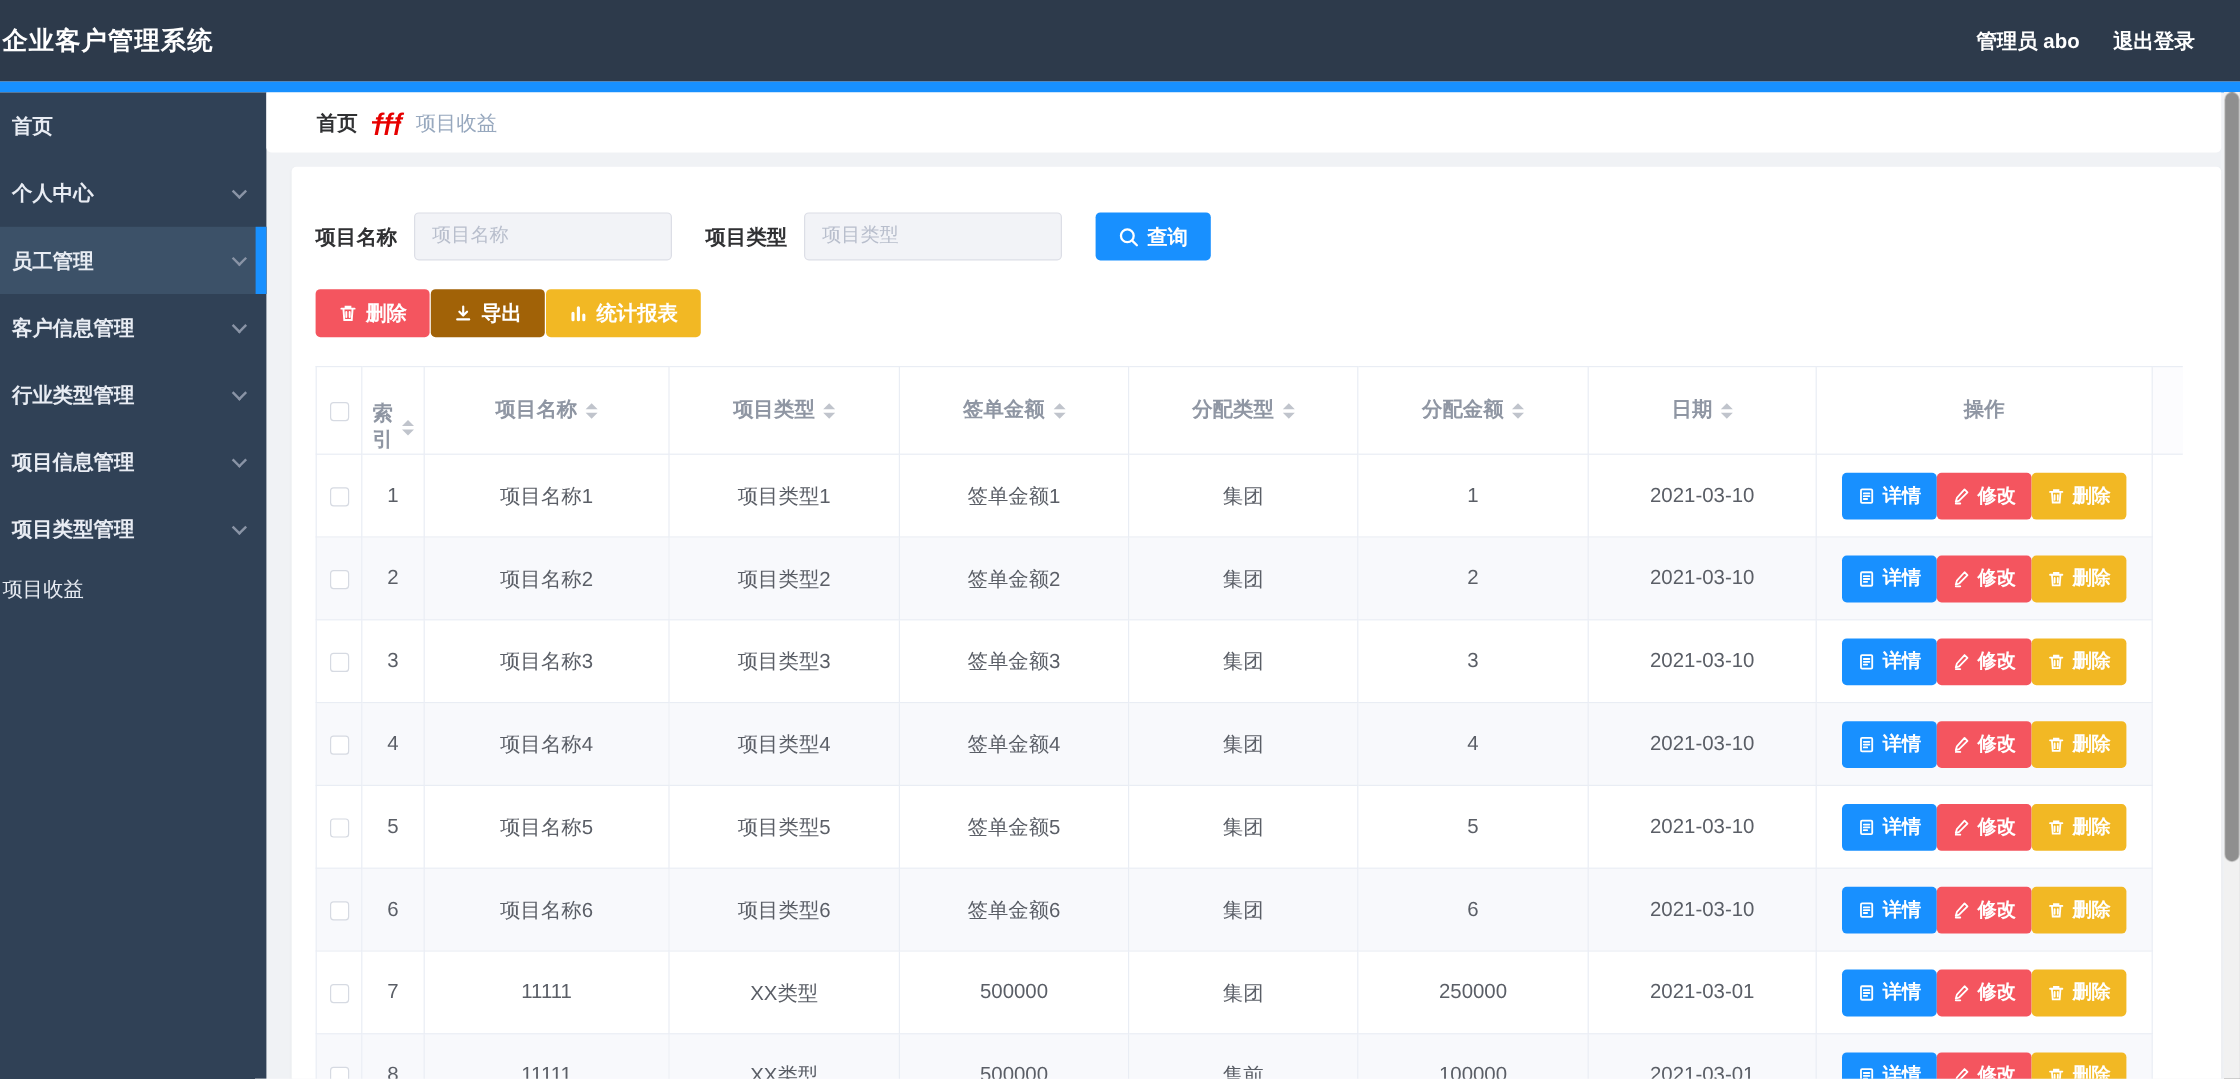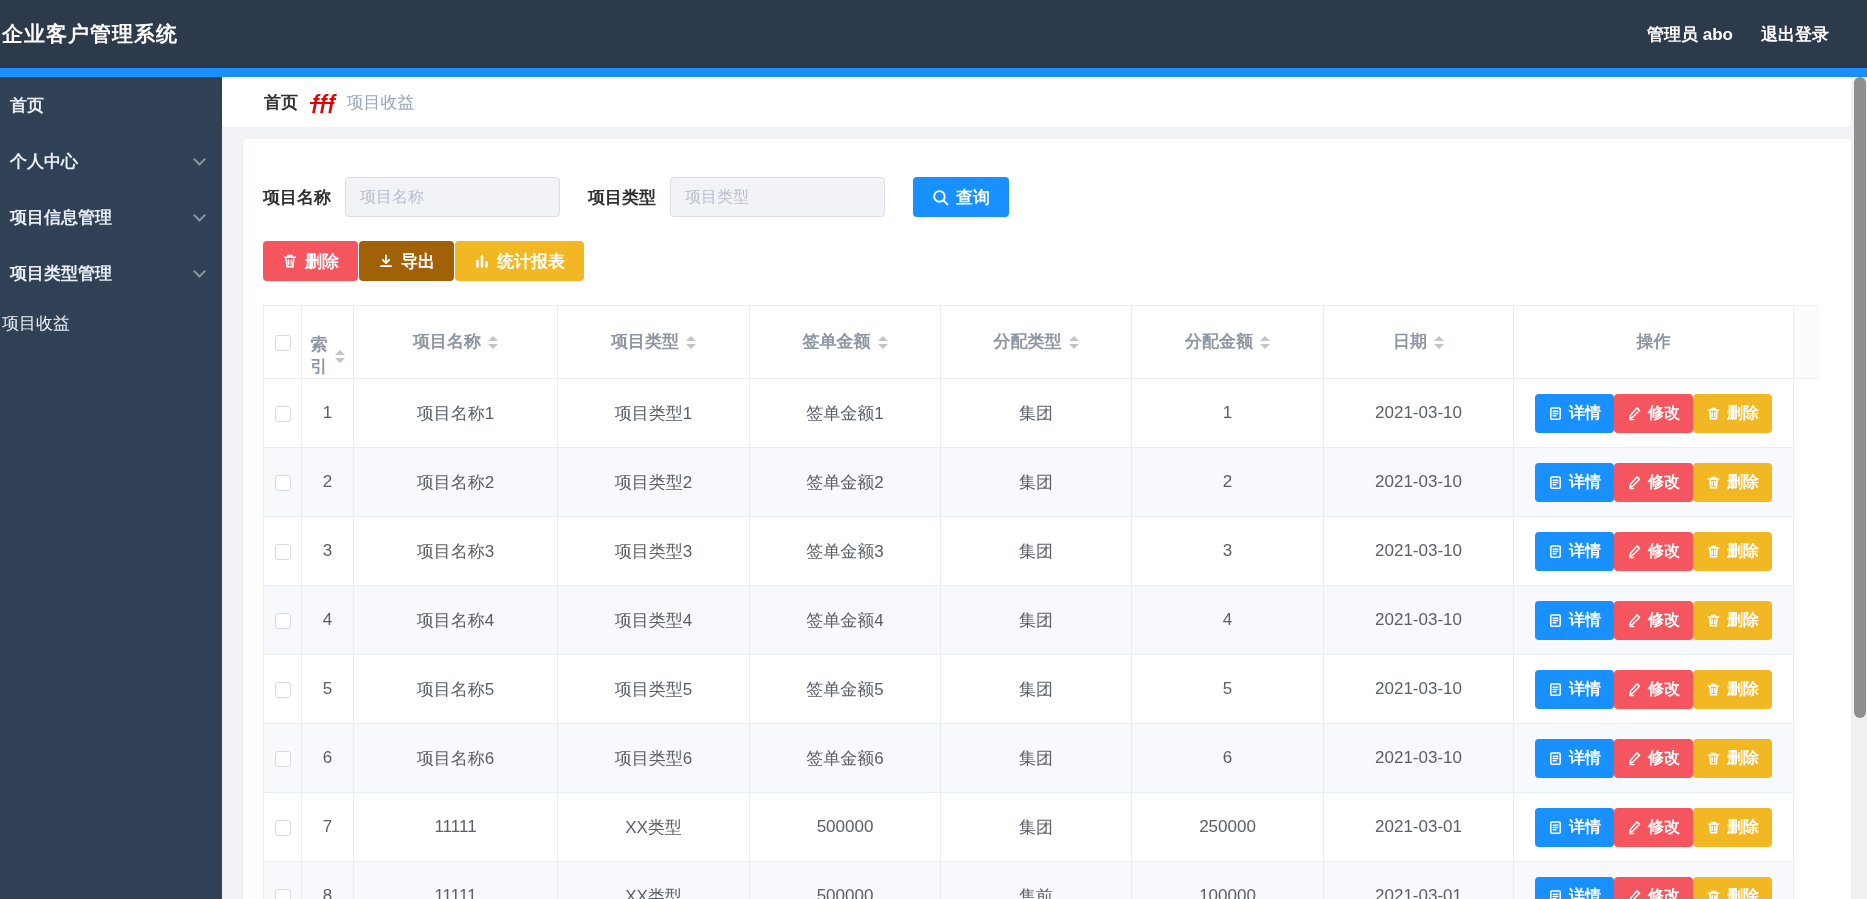--- a/index.html
+++ b/index.html
@@ -84,20 +84,32 @@
 
 <div class="layout">
 
   <div class="sidebar" id="sidebar">
       <div class="side-item">
     <span class="side-label">首页</span>
 
   </div>
       <div class="side-item">
     <span class="side-label">个人中心</span>
+    <span class="arrow"></span>
+  </div>
+      <div class="side-item active">
+    <span class="side-label">员工管理</span>
+    <span class="arrow"></span>
+  </div>
+      <div class="side-item">
+    <span class="side-label">客户信息管理</span>
+    <span class="arrow"></span>
+  </div>
+      <div class="side-item">
+    <span class="side-label">行业类型管理</span>
     <span class="arrow"></span>
   </div>
       <div class="side-item">
     <span class="side-label">项目信息管理</span>
     <span class="arrow"></span>
   </div>
       <div class="side-item">
     <span class="side-label">项目类型管理</span>
     <span class="arrow"></span>
   </div>

